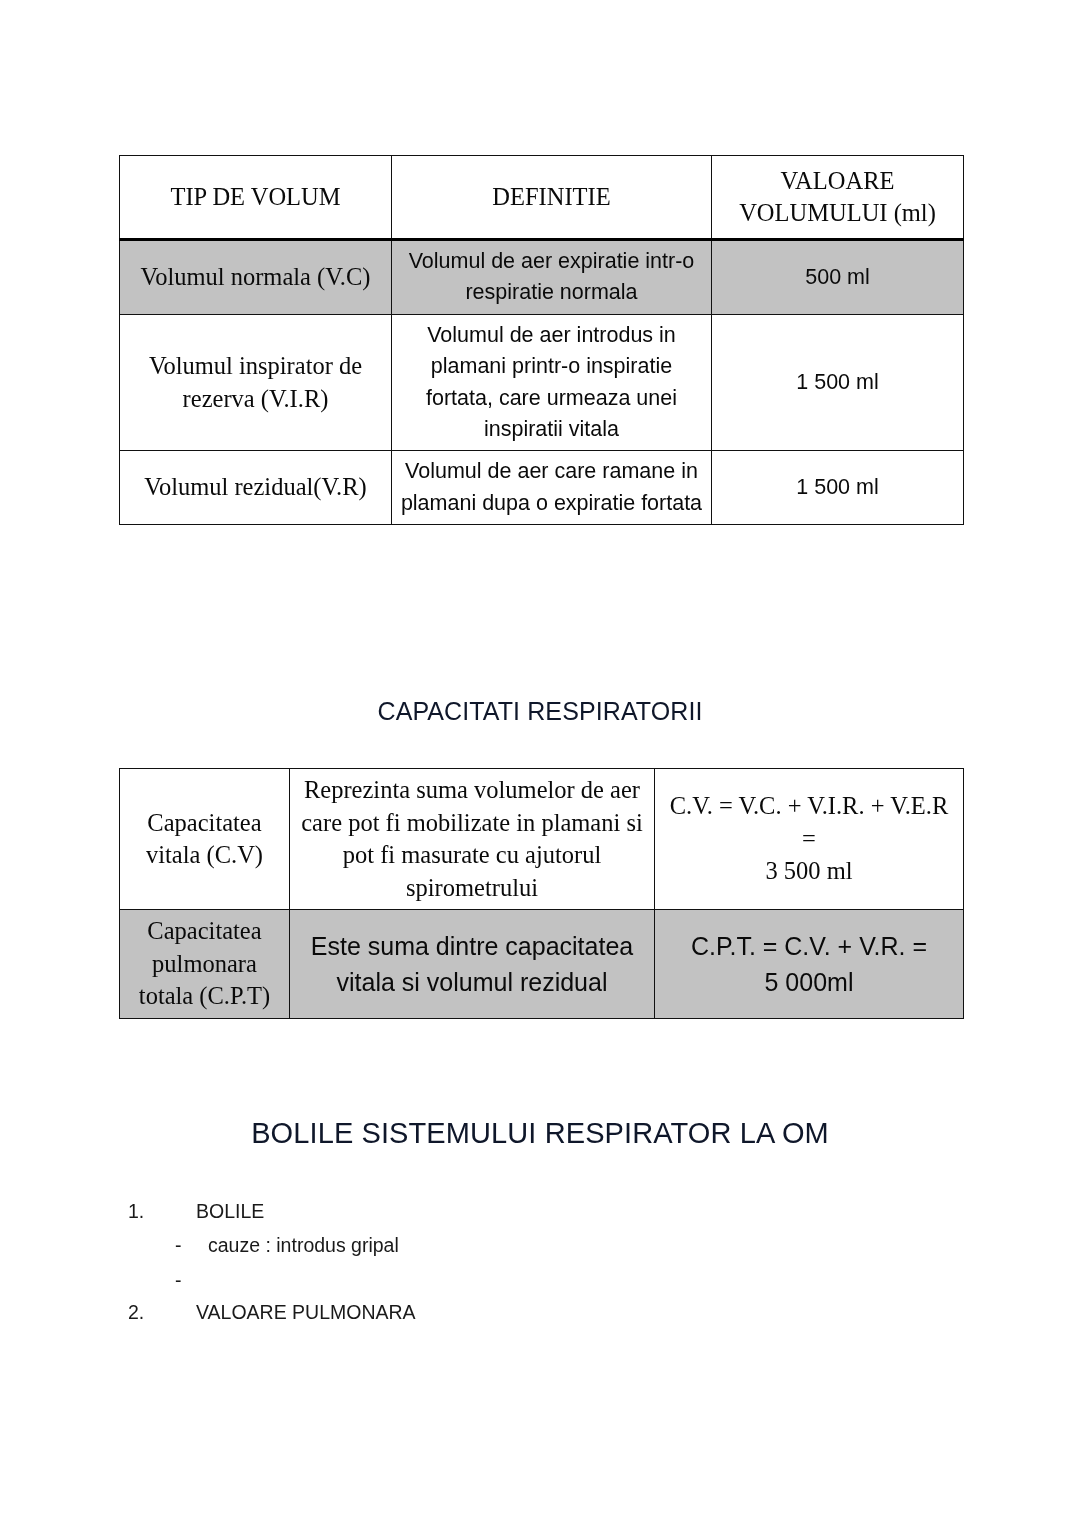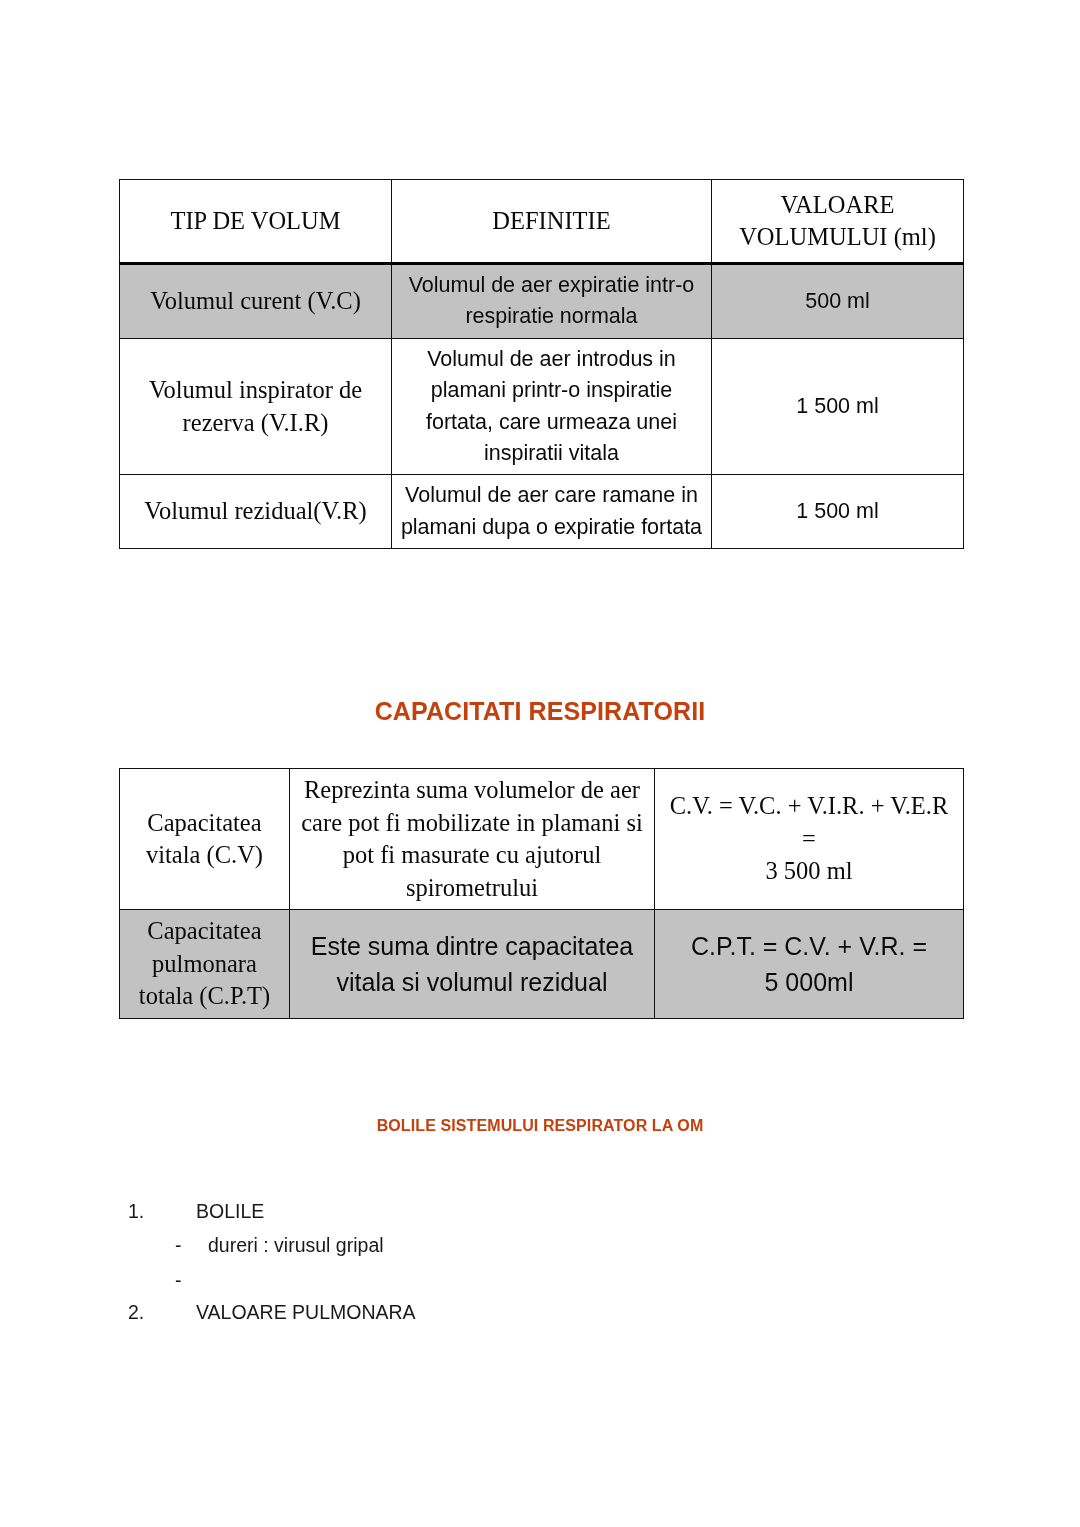--- a/index.html
+++ b/index.html
@@ -32,21 +32,21 @@
     border: 1.5px solid #111111;
     text-align: center;
     vertical-align: middle;
     padding: 5px 6px;
     font-weight: normal;
   }
 
   
   #volume-table {
     left: 119px;
-    top: 179px;
+    top: 155px;
     width: 844px;
   }
   #volume-table col.c1 { width: 272px; }
   #volume-table col.c2 { width: 320px; }
   #volume-table col.c3 { width: 252px; }
 
   #volume-table thead td {
     border-bottom: 3.5px solid #000000;
     height: 72px;
     font-family: "Liberation Serif", "DejaVu Serif", serif;
@@ -90,27 +90,27 @@
     font-size: 25px;
     line-height: 1.46;
   }
 
   
   .section-heading {
     position: absolute;
     width: 100%;
     text-align: center;
     font-family: "Liberation Sans", "DejaVu Sans", sans-serif;
-    font-weight: bold;
+    font-weight: normal;
     font-size: 25px;
     letter-spacing: 0.1px;
-    color: #c2410c;
+    color: #0f172a;
   }
   #heading-capacitati { top: 697px; }
-  #heading-boli { top: 1117px; font-size: 16px; }
+  #heading-boli { top: 1117px; font-size: 29px; }
 
   
   .disease-list {
     position: absolute;
     left: 0;
     top: 1194px;
     width: 1080px;
     font-family: "Liberation Sans", "DejaVu Sans", sans-serif;
     font-size: 19.5px;
     color: #1a1a1a;
@@ -157,21 +157,21 @@
         <td>TIP DE VOLUM</td>
         <td>DEFINITIE</td>
         <td>
           <span>VALOARE</span><br>
           <span>VOLUMULUI (ml)</span>
         </td>
       </tr>
     </thead>
     <tbody>
       <tr class="shaded">
-        <td class="col-type">Volumul curent (V.C)</td>
+        <td class="col-type">Volumul normala (V.C)</td>
         <td class="col-def">Volumul de aer expiratie intr-o respiratie normala</td>
         <td class="col-val">500 ml</td>
       </tr>
       <tr>
         <td class="col-type">Volumul inspirator de rezerva (V.I.R)</td>
         <td class="col-def">Volumul de aer introdus in plamani printr-o inspiratie fortata, care urmeaza unei inspiratii vitala</td>
         <td class="col-val">1 500 ml</td>
       </tr>
       <tr>
         <td class="col-type">Volumul rezidual(V.R)</td>
@@ -214,21 +214,21 @@
 
   <div class="disease-list">
 
     <div class="num-item">
       <span class="marker">1.</span>
       <span>BOLILE</span>
     </div>
 
     <div class="dash-item">
       <span class="marker">-</span>
-      <span>dureri : virusul gripal</span>
+      <span>cauze : introdus gripal</span>
     </div>
 
     <div class="dash-item">
       <span class="marker">-</span>
     </div>
 
     <div class="num-item gap-before">
       <span class="marker">2.</span>
       <span>VALOARE PULMONARA</span>
     </div>

